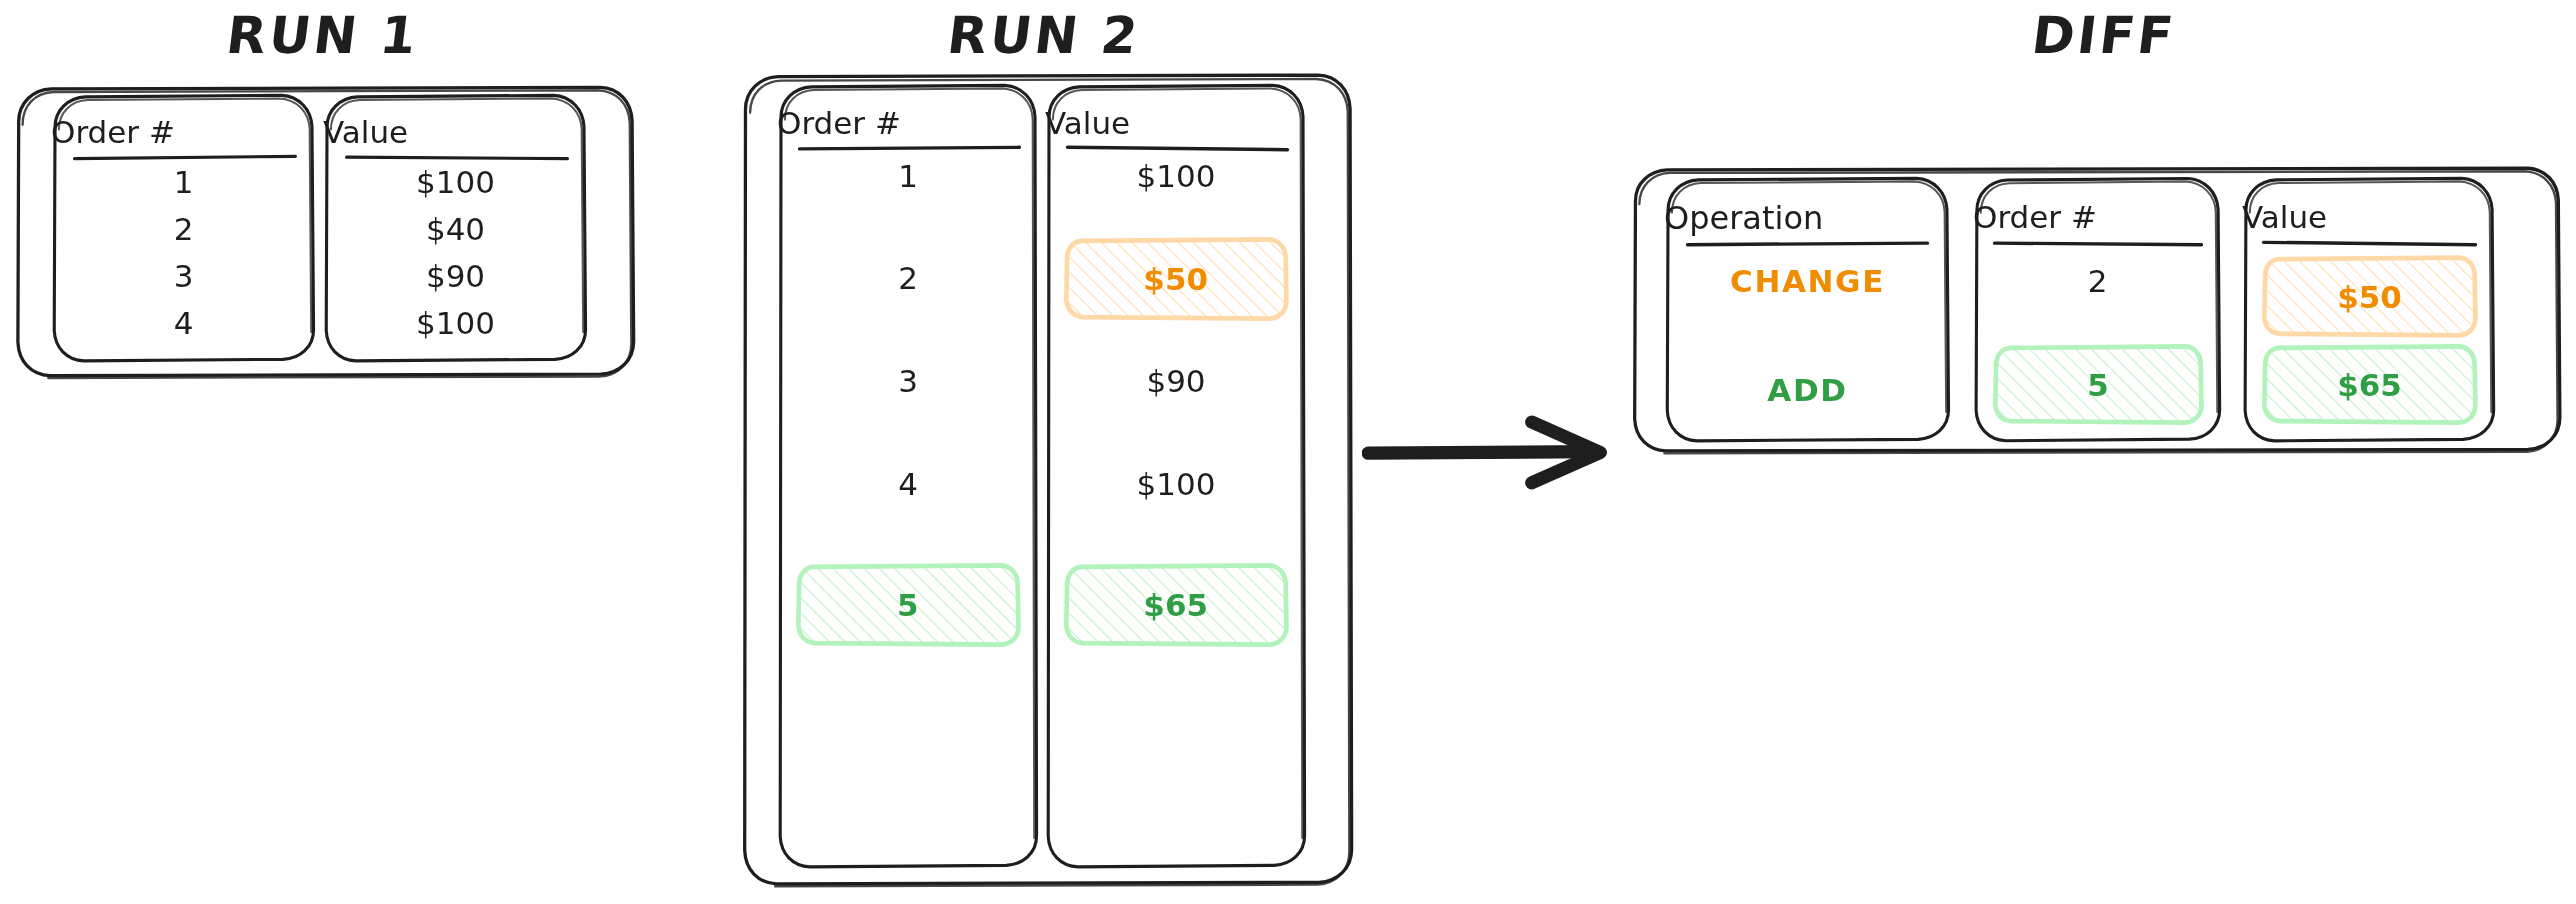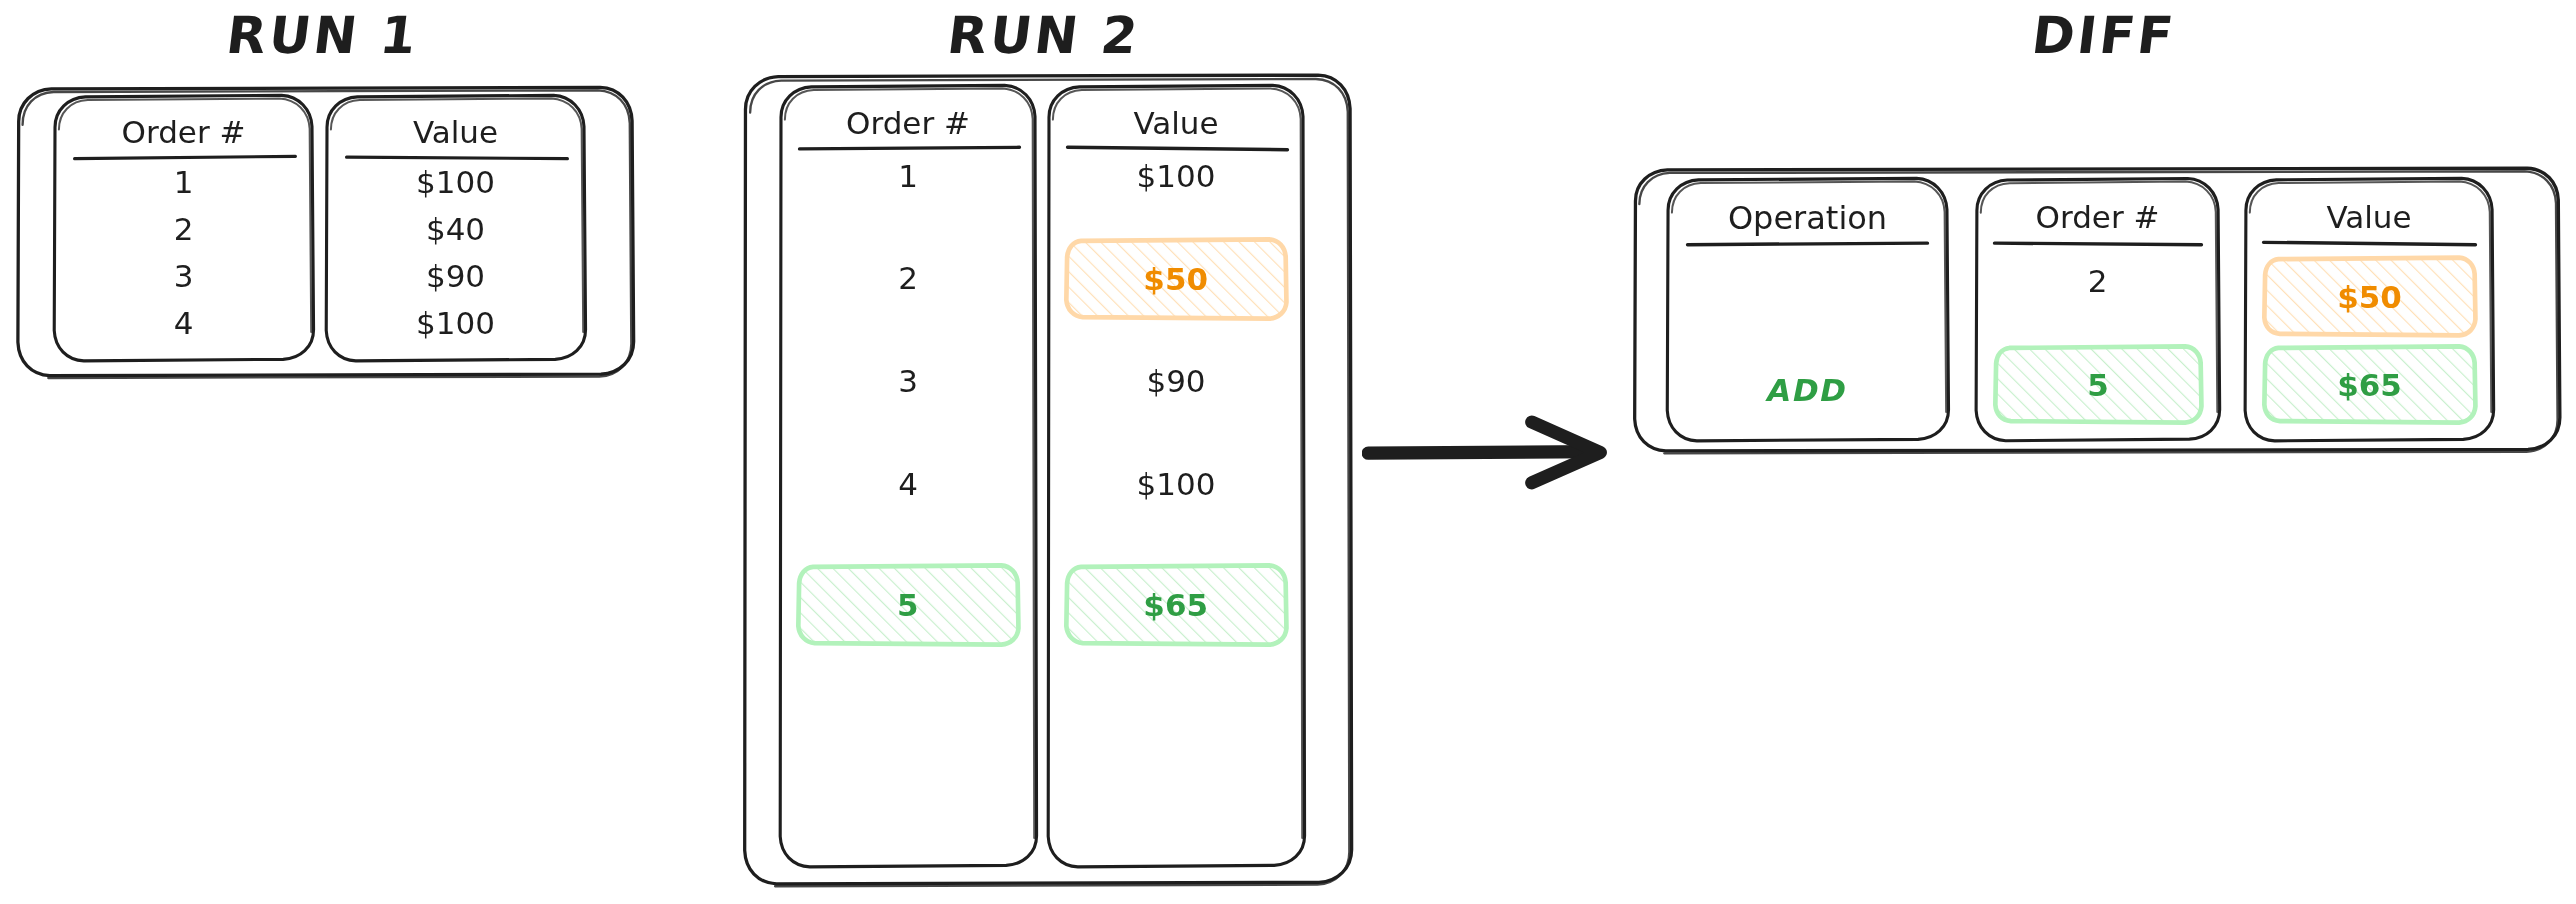--- a/index.html
+++ b/index.html
@@ -21,36 +21,36 @@
   }
 
   
   .sk{position:absolute;}
   .sk > svg{position:absolute;left:0;top:0;overflow:visible;}
 
   
   .col{position:absolute;}
   .col-head{
     position:absolute;left:0;right:0;
-    text-align:center;
+    text-align:left;
     color:#1e1e1e;
     font-family:"DejaVu Sans",sans-serif;
     white-space:nowrap;
   }
   .rule{position:absolute;}
   .cell{
     position:absolute;left:0;right:0;
     text-align:center;
     color:#1e1e1e;
     font-family:"DejaVu Sans",sans-serif;
     white-space:nowrap;
     display:flex;align-items:center;justify-content:center;
   }
   .cell.orange{color:#f08c00;font-weight:700;}
-  .cell.green{color:#2f9e44;font-weight:700;font-style:italic;}
+  .cell.green{color:#2f9e44;font-weight:700;}
 
   
   .chip{position:absolute;}
   .chip > svg{position:absolute;left:0;top:0;overflow:visible;}
   .chip-label{
     position:absolute;inset:0;
     display:flex;align-items:center;justify-content:center;
     white-space:nowrap;font-weight:700;
     font-family:"DejaVu Sans",sans-serif;
   }
@@ -194,20 +194,21 @@
 
     <div class="sk col" style="left:34px;top:11px;width:287px;height:268px;">
       <svg width="287" height="268" viewBox="0 0 368 344">
         <path d="M5 44 C5 22 22 6 44 5 L324 3 C346 4 362 21 363 43 L365 300 C365 322 348 337 326 338 L42 340 C20 339 5 323 4 301 Z" fill="none" stroke="#1e1e1e" stroke-width="4" stroke-linecap="round"></path>
         <path d="M10 47 C10 25 25 10 47 9 L321 7 C343 8 359 24 360 46 L362 303" fill="none" stroke="#1e1e1e" stroke-width="2.6" stroke-linecap="round" opacity=".75"></path>
       </svg>
       <div class="col-head" style="top:23.4px;font-size:32px;">Operation</div>
       <svg class="rule" style="left:22px;top:64px;" width="243" height="7.8" viewBox="0 0 312 10">
         <path d="M2 6 L310 4" stroke="#1e1e1e" stroke-width="4.4" fill="none" stroke-linecap="round"></path>
       </svg>
+      <div class="cell orange" style="top:81px;height:48px;font-size:31px;letter-spacing:1.6px;">CHANGE</div>
       <div class="cell green" style="top:190px;height:48px;font-size:31px;letter-spacing:1.6px;">ADD</div>
     </div>
 
     <div class="sk col" style="left:343px;top:11px;width:249px;height:268px;">
       <svg width="249" height="268" viewBox="0 0 320 344">
         <path d="M5 44 C5 22 22 6 44 5 L276 3 C298 4 314 21 315 43 L317 300 C317 322 300 337 278 338 L42 340 C20 339 5 323 4 301 Z" fill="none" stroke="#1e1e1e" stroke-width="4" stroke-linecap="round"></path>
         <path d="M10 47 C10 25 25 10 47 9 L273 7 C295 8 311 24 312 46 L314 303" fill="none" stroke="#1e1e1e" stroke-width="2.6" stroke-linecap="round" opacity=".75"></path>
       </svg>
       <div class="col-head" style="top:23.4px;font-size:31px;">Order #</div>
       <svg class="rule" style="left:20px;top:64px;" width="210" height="7.8" viewBox="0 0 270 10">

